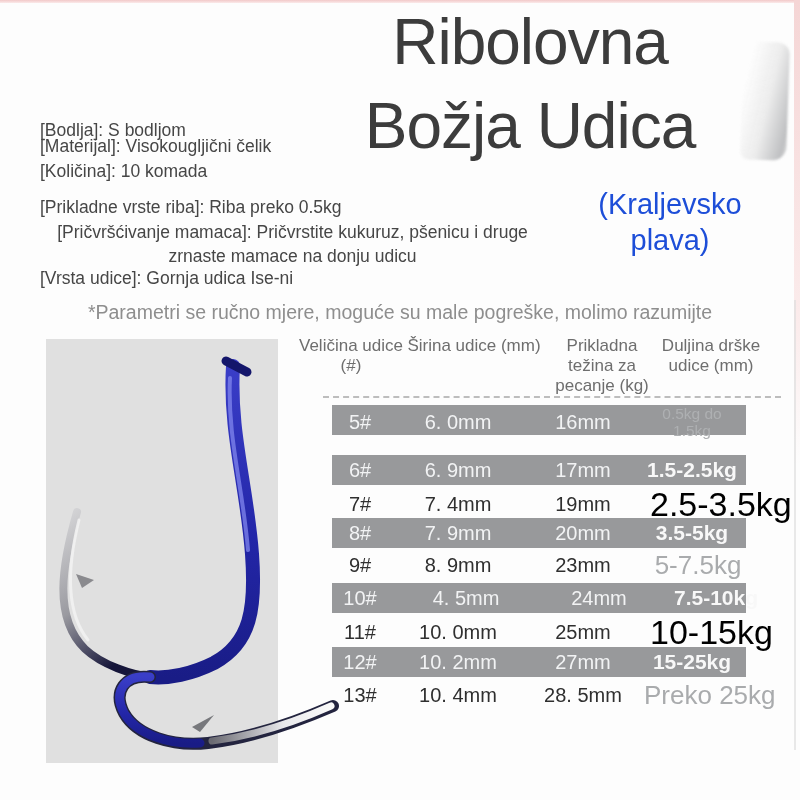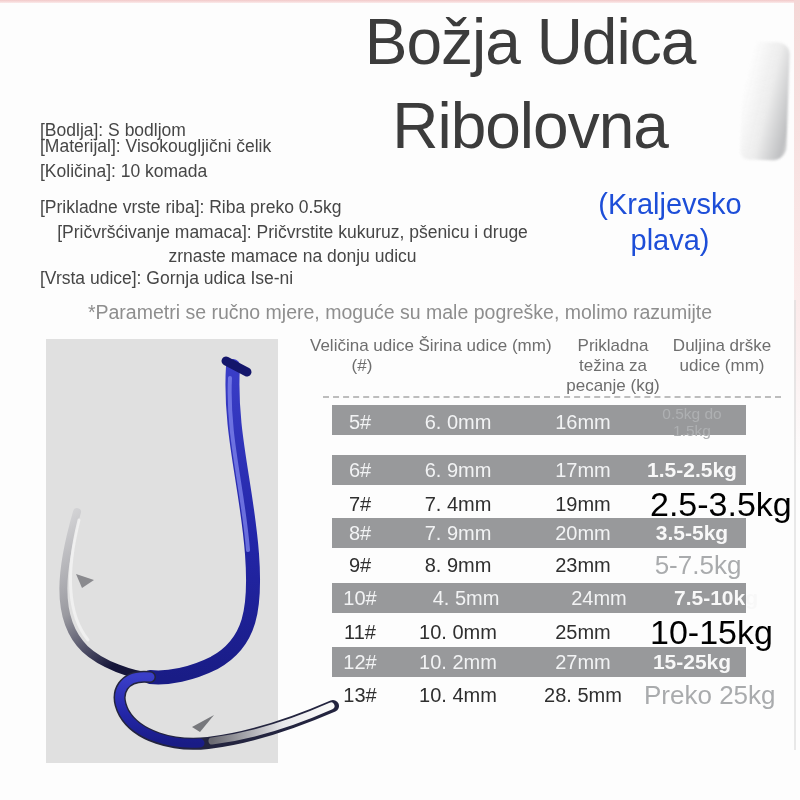--- a/index.html
+++ b/index.html
@@ -31,21 +31,21 @@
   .spec.s3{top:197px;}
   .spec.s4{top:220px;left:55px;width:475px;text-align:center;line-height:24px;}
   .spec.s5{top:268px;}
   .note{position:absolute;left:50px;top:301px;width:700px;text-align:center;
         font-size:19.5px;color:#8e8e8e;}
 
   
   .hook-wrap{position:absolute;left:40px;top:336px;width:300px;height:440px;}
 
   
-  .thead{position:absolute;left:309px;top:336px;width:464px;display:grid;
+  .thead{position:absolute;left:298px;top:336px;width:464px;display:grid;
          grid-template-columns:106px 140px 116px 1fr;column-gap:0;
          font-size:17px;line-height:20px;color:#6e6e6e;text-align:center;align-items:start;}
   .dash{position:absolute;left:323px;top:396px;width:458px;height:0;
         border-top:2px dashed #bdbdbd;}
   .tbody{position:absolute;left:332px;top:405px;width:414px;}
   .row{display:grid;grid-template-columns:56px 140px 110px 108px;align-items:center;
        text-align:center;font-size:20px;}
   .row.band{background:#98999b;color:#f2f3f4;height:30px;}
   .row.plain{background:transparent;color:#2f2f2f;}
   .r0{height:31px;margin-bottom:20px;}
@@ -66,22 +66,22 @@
 <body>
 
 <div class="canvas">
 
   <div class="edge-top"></div>
   <div class="edge-right-pink"></div>
   <div class="edge-right-gray"></div>
   <div class="package-ghost"></div>
 
   <div class="title">
+    <div>Ribolovna</div>
     <div>Božja Udica</div>
-    <div>Ribolovna</div>
   </div>
 
   <div class="variant">
     <div>(Kraljevsko</div>
     <div>plava)</div>
   </div>
 
   <div class="spec s0">[Bodlja]: S bodljom</div>
   <div class="spec s1">[Materijal]: Visokougljični čelik</div>
   <div class="spec s2">[Količina]: 10 komada</div>

